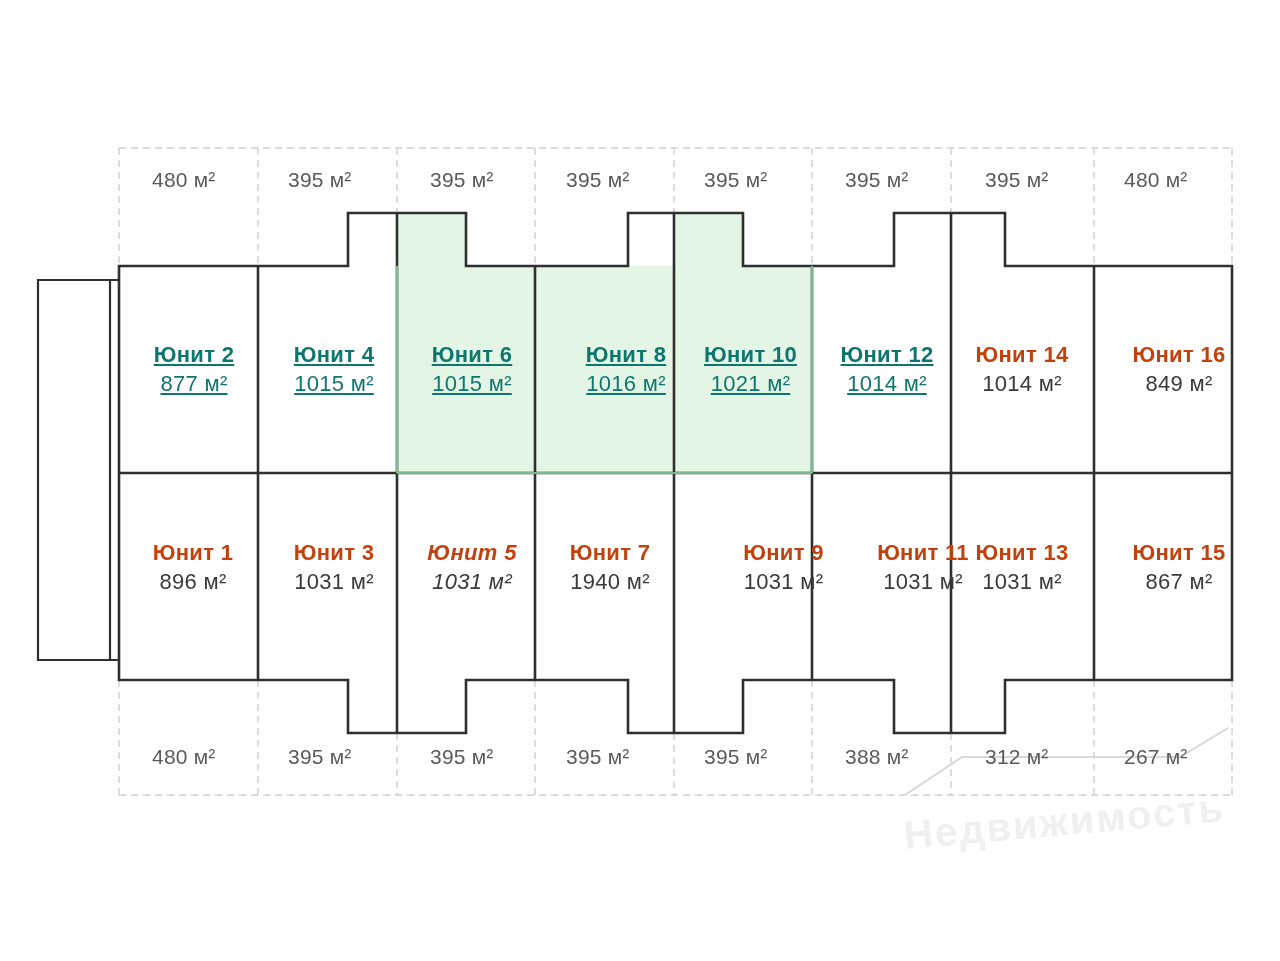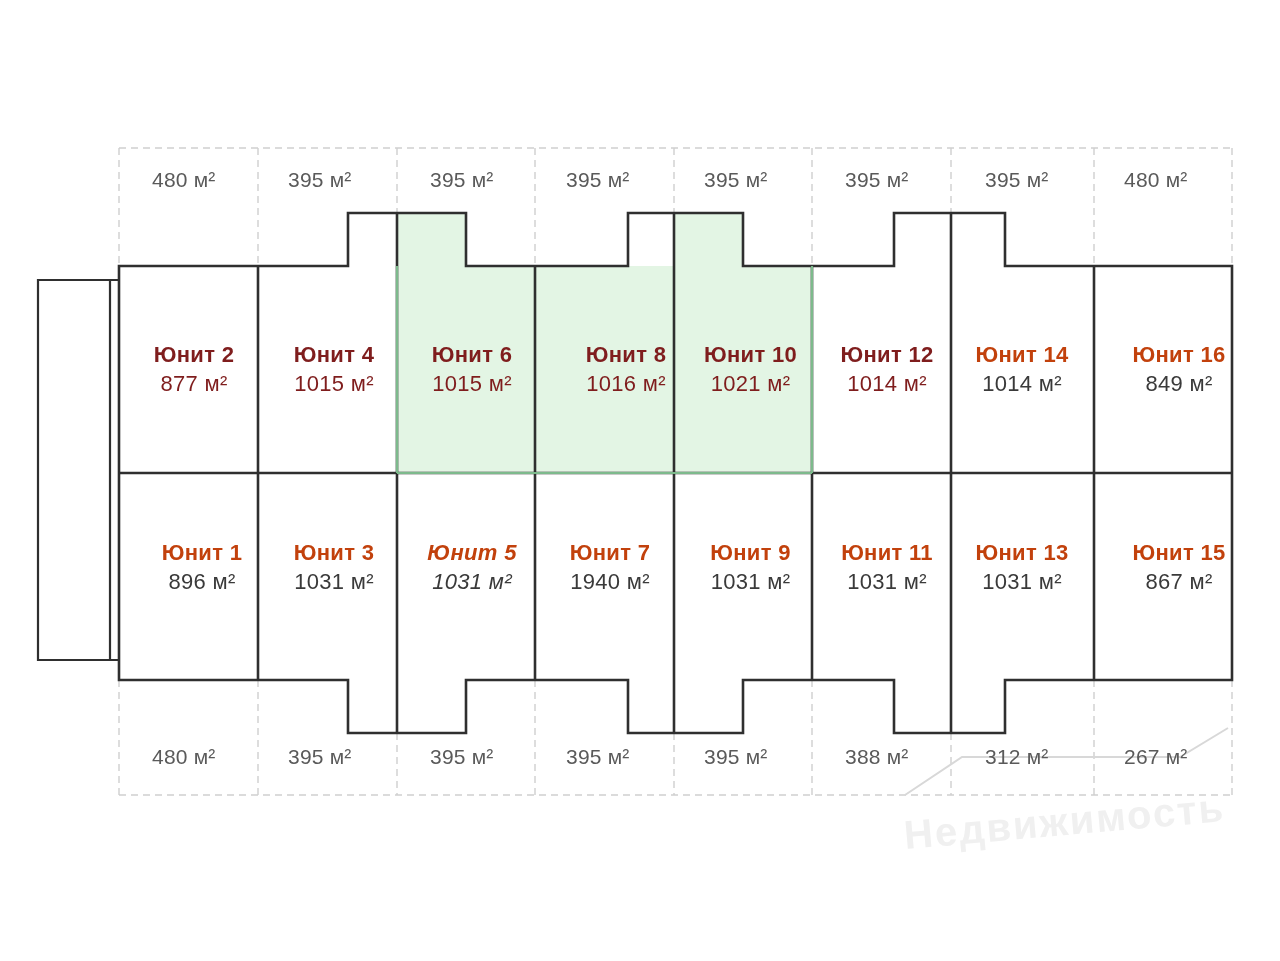--- a/index.html
+++ b/index.html
@@ -51,21 +51,22 @@
     color: #c2410c;
     letter-spacing: 0.3px;
   }
   .unit .area {
     font-size: 22px;
     color: #3a3a3a;
     letter-spacing: 0.3px;
   }
   .unit.muted .name,
   .unit.muted .area {
-    color: #7f1d1d;
+    color: #0f766e;
+    text-decoration: underline;
   }
 
   .watermark {
     position: absolute;
     left: 905px;
     top: 800px;
     width: 300px;
     height: 80px;
     font-size: 40px;
     font-weight: bold;
@@ -207,41 +208,41 @@
       <div class="area">1014 м²</div>
     </div>
     <div class="unit" style="left: 947px; top: 340px; width: 150px;">
       <div class="name">Юнит 14</div>
       <div class="area">1014 м²</div>
     </div>
     <div class="unit" style="left: 1104px; top: 340px; width: 150px;">
       <div class="name">Юнит 16</div>
       <div class="area">849 м²</div>
     </div>
-    <div class="unit" style="left: 127px; top: 538px; width: 150px;">
+    <div class="unit" style="left: 118px; top: 538px; width: 150px;">
       <div class="name">Юнит 1</div>
       <div class="area">896 м²</div>
     </div>
     <div class="unit" style="left: 259px; top: 538px; width: 150px;">
       <div class="name">Юнит 3</div>
       <div class="area">1031 м²</div>
     </div>
     <div class="unit" style="left: 397px; top: 538px; width: 150px; font-style: italic;">
       <div class="name">Юнит 5</div>
       <div class="area">1031 м²</div>
     </div>
     <div class="unit" style="left: 535px; top: 538px; width: 150px;">
       <div class="name">Юнит 7</div>
       <div class="area">1940 м²</div>
     </div>
-    <div class="unit" style="left: 673px; top: 538px; width: 155px;">
+    <div class="unit" style="left: 673px; top: 538px; width: 155px; padding-left: 33px;">
       <div class="name">Юнит 9</div>
       <div class="area">1031 м²</div>
     </div>
-    <div class="unit" style="left: 812px; top: 538px; width: 150px;">
+    <div class="unit" style="left: 812px; top: 538px; width: 150px; padding-left: 36px;">
       <div class="name">Юнит 11</div>
       <div class="area">1031 м²</div>
     </div>
     <div class="unit" style="left: 947px; top: 538px; width: 150px;">
       <div class="name">Юнит 13</div>
       <div class="area">1031 м²</div>
     </div>
     <div class="unit" style="left: 1104px; top: 538px; width: 150px;">
       <div class="name">Юнит 15</div>
       <div class="area">867 м²</div>

